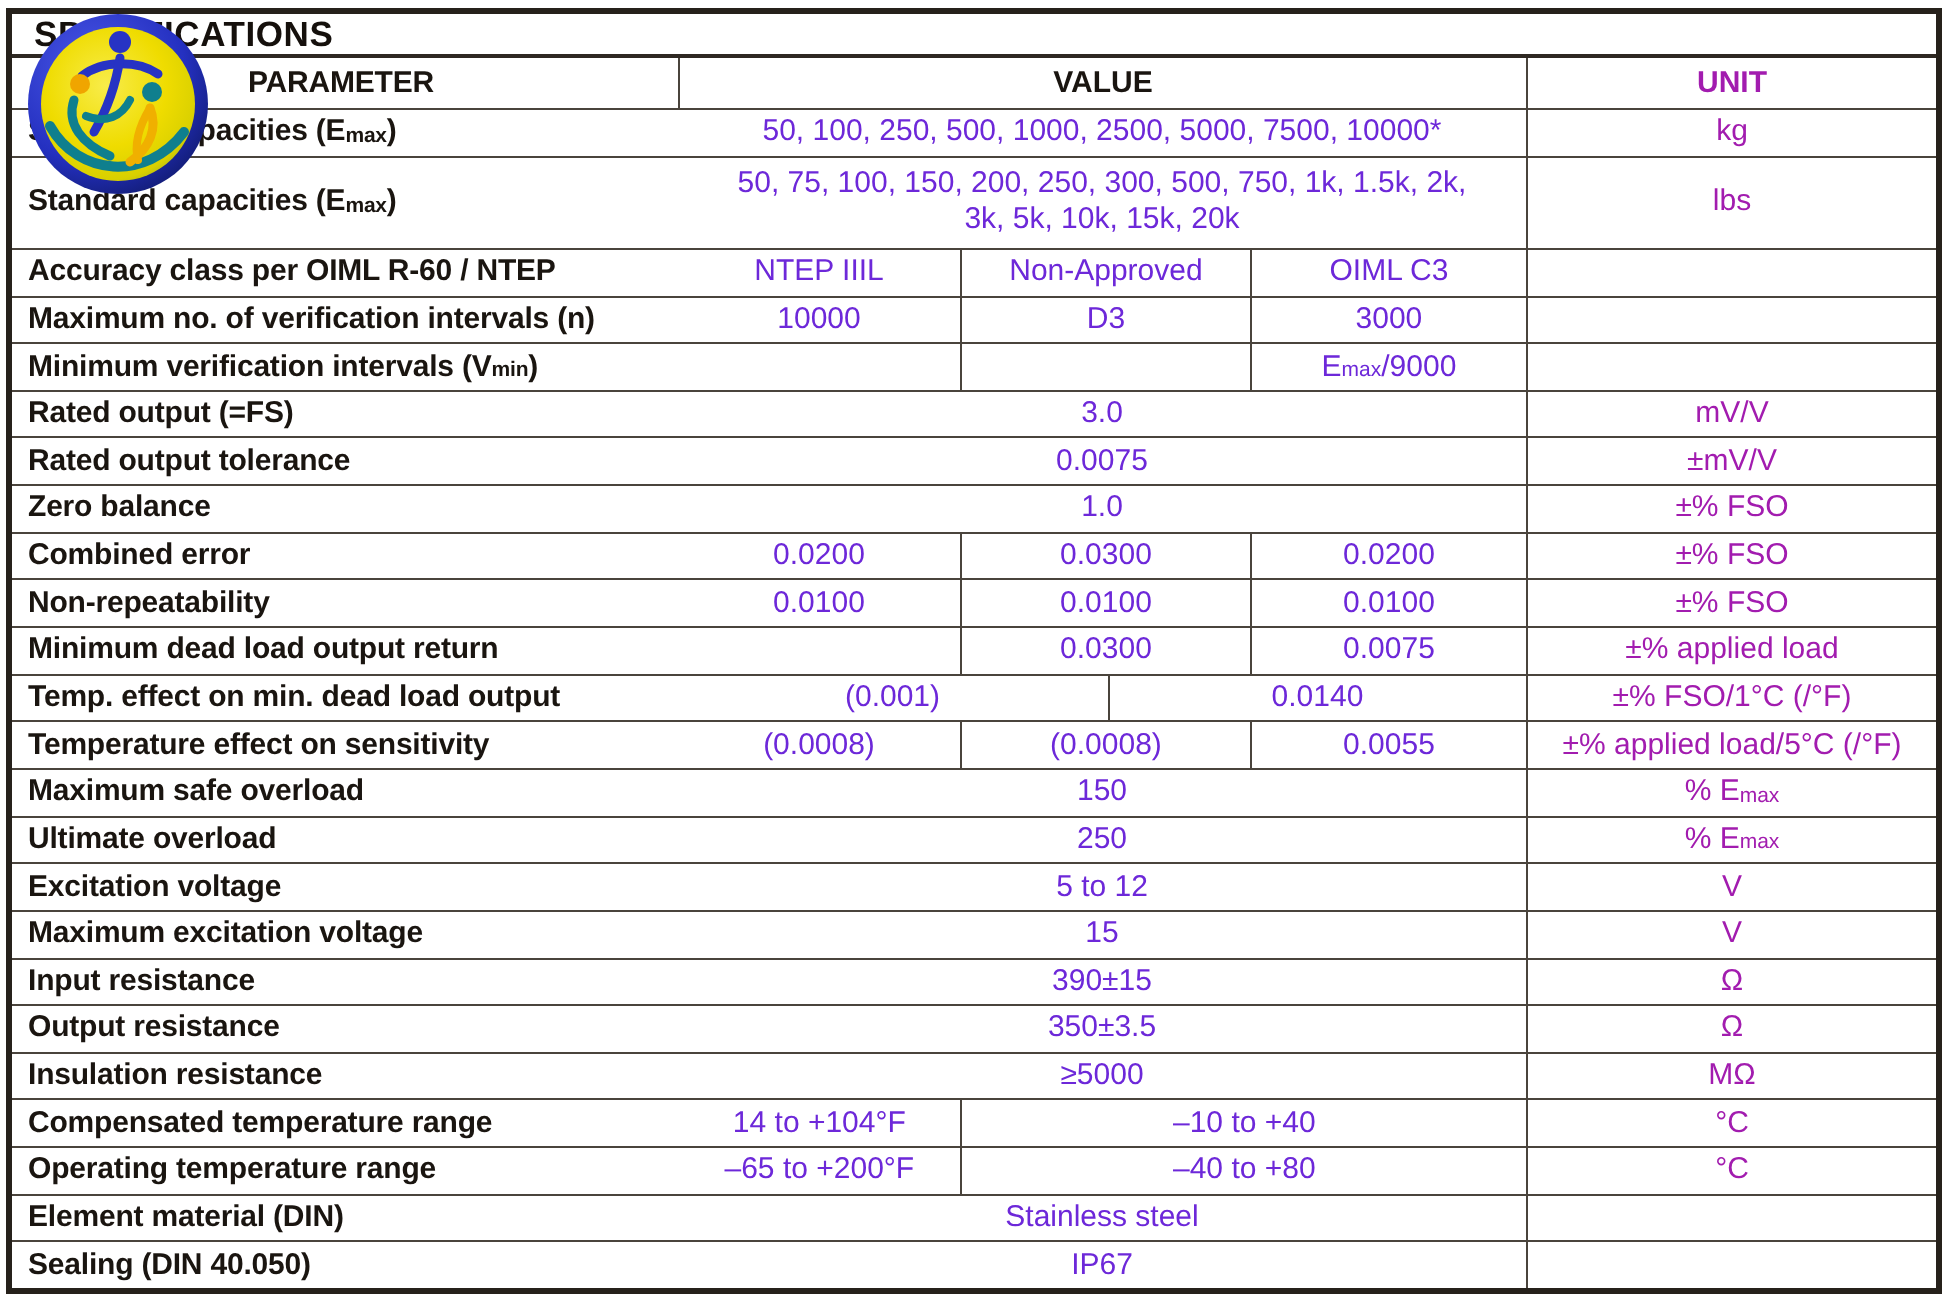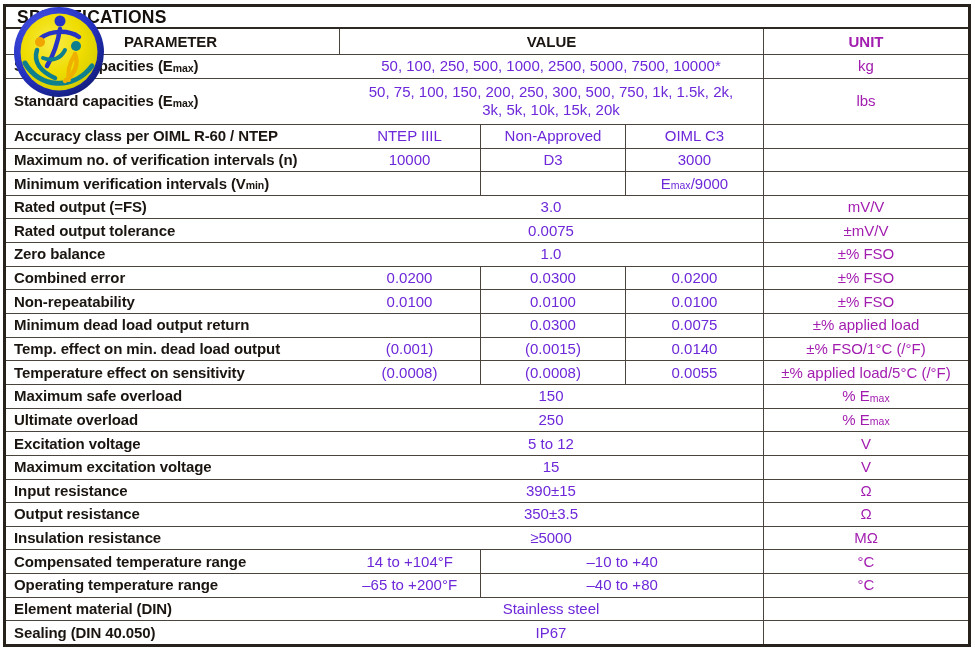--- a/index.html
+++ b/index.html
@@ -147,21 +147,20 @@
           <div class="cell c-val" style="flex-grow: 143;"></div>
           <div class="cell c-val" style="flex-grow: 146;">0.0300</div>
           <div class="cell c-val" style="flex-grow: 139;">0.0075</div>
         </div>
         <div class="cell c-unit">±% applied load</div>
       </div>
       <div class="row">
         <div class="cell c-param">Temp. effect on min. dead load output</div>
         <div class="c-value">
           <div class="cell c-val" style="flex-grow: 143;">(0.001)</div>
-          <div class="cell c-val" style="flex-grow: 146;">(0.0015)</div>
           <div class="cell c-val" style="flex-grow: 139;">0.0140</div>
         </div>
         <div class="cell c-unit">±% FSO/1°C (/°F)</div>
       </div>
       <div class="row">
         <div class="cell c-param">Temperature effect on sensitivity</div>
         <div class="c-value">
           <div class="cell c-val" style="flex-grow: 143;">(0.0008)</div>
           <div class="cell c-val" style="flex-grow: 146;">(0.0008)</div>
           <div class="cell c-val" style="flex-grow: 139;">0.0055</div>

